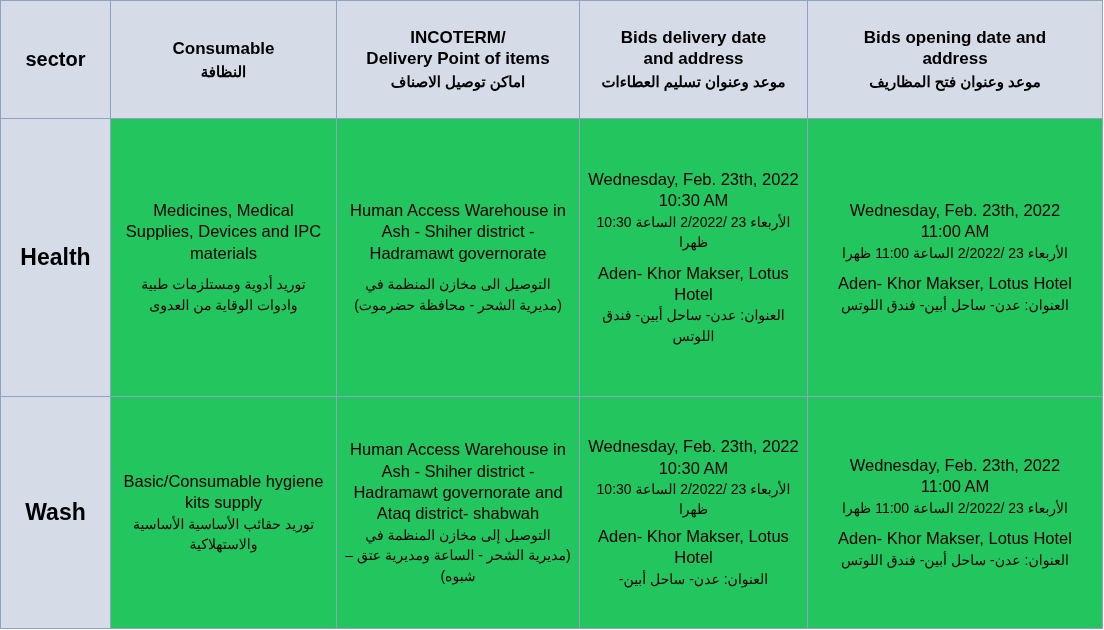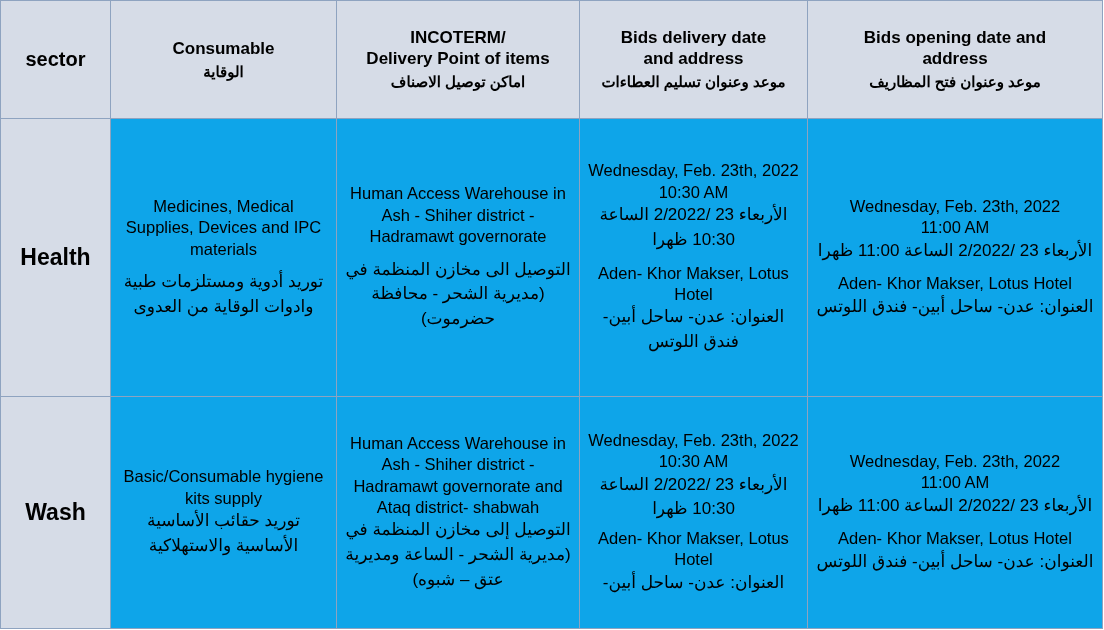--- a/index.html
+++ b/index.html
@@ -45,32 +45,32 @@
   .col-bids-del { width: 228px; }
   .col-bids-open{ width: 295px; }
 
   td.sector-cell {
     background: #d6dce7;
     font-weight: bold;
     text-align: center;
     font-size: 23px;
   }
   td.body-cell {
-    background: #0ea5e9;
+    background: #22c55e;
     text-align: center;
     font-size: 16.5px;
     line-height: 1.3;
   }
   .row-health td { height: 278px; }
   .row-wash   td { height: 232px; }
 
   .ar {
     direction: rtl;
     unicode-bidi: isolate;
-    font-size: 17px;
+    font-size: 14px;
     line-height: 1.45;
   }
   .en {
     direction: ltr;
     unicode-bidi: isolate;
   }
   .gap { height: 10px; }
   .small-gap { height: 6px; }
   .head-ar {
     font-weight: bold;
@@ -92,21 +92,21 @@
     <col class="col-bids-del">
     <col class="col-bids-open">
   </colgroup>
   <thead>
     <tr>
       <th class="sector-head">
         <span class="block en">sector</span>
       </th>
       <th>
         <span class="block en">Consumable</span>
-        <span class="block head-ar">الوقاية</span>
+        <span class="block head-ar">النظافة</span>
       </th>
       <th>
         <span class="block en">INCOTERM/</span>
         <span class="block en">Delivery Point of items</span>
         <span class="block head-ar">اماكن توصيل الاصناف</span>
       </th>
       <th>
         <span class="block en">Bids delivery date</span>
         <span class="block en">and address</span>
         <span class="block head-ar">موعد وعنوان تسليم العطاءات</span>

